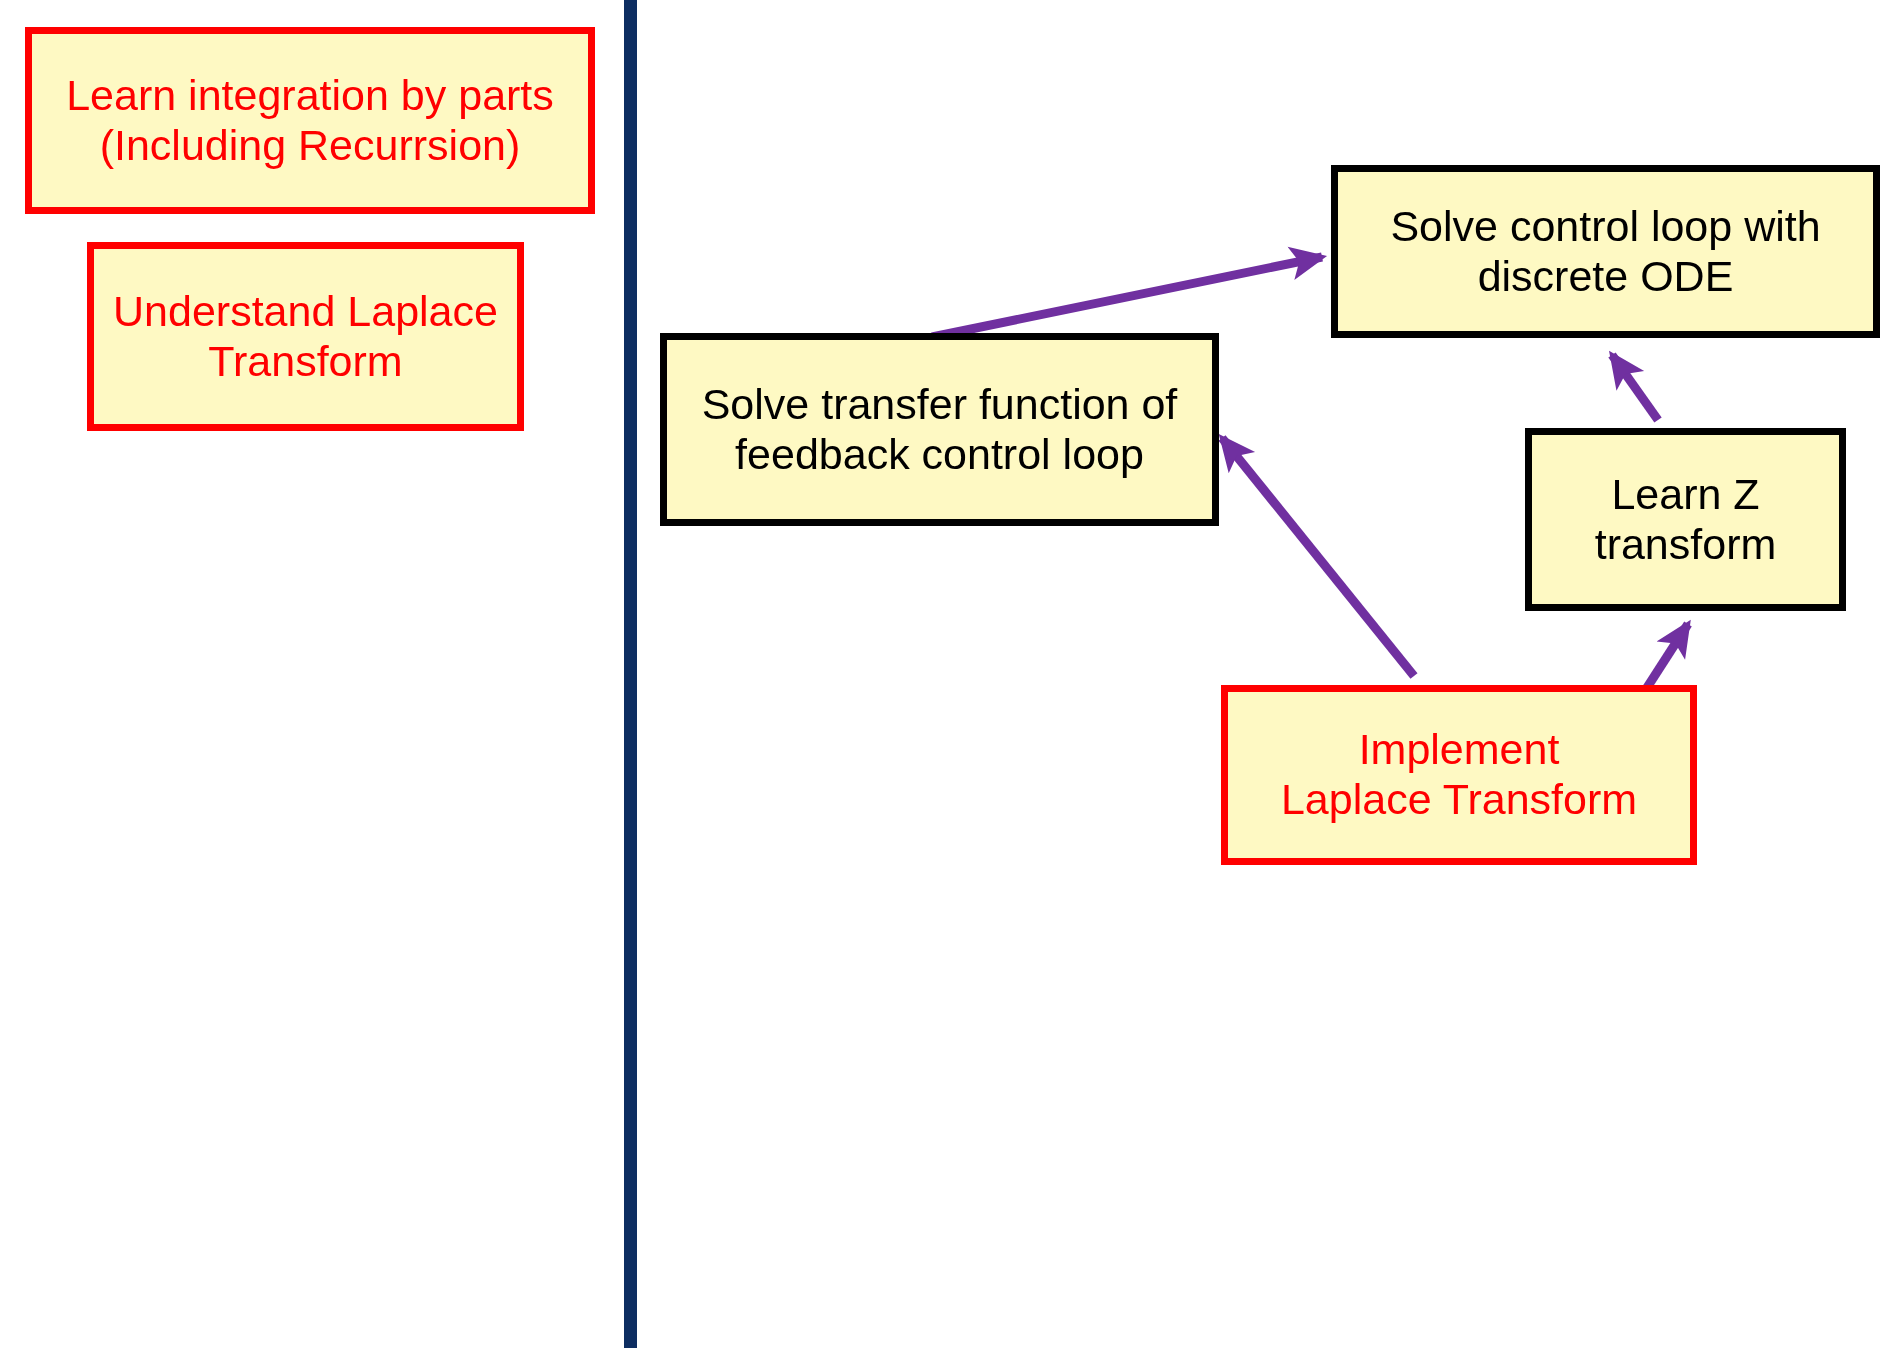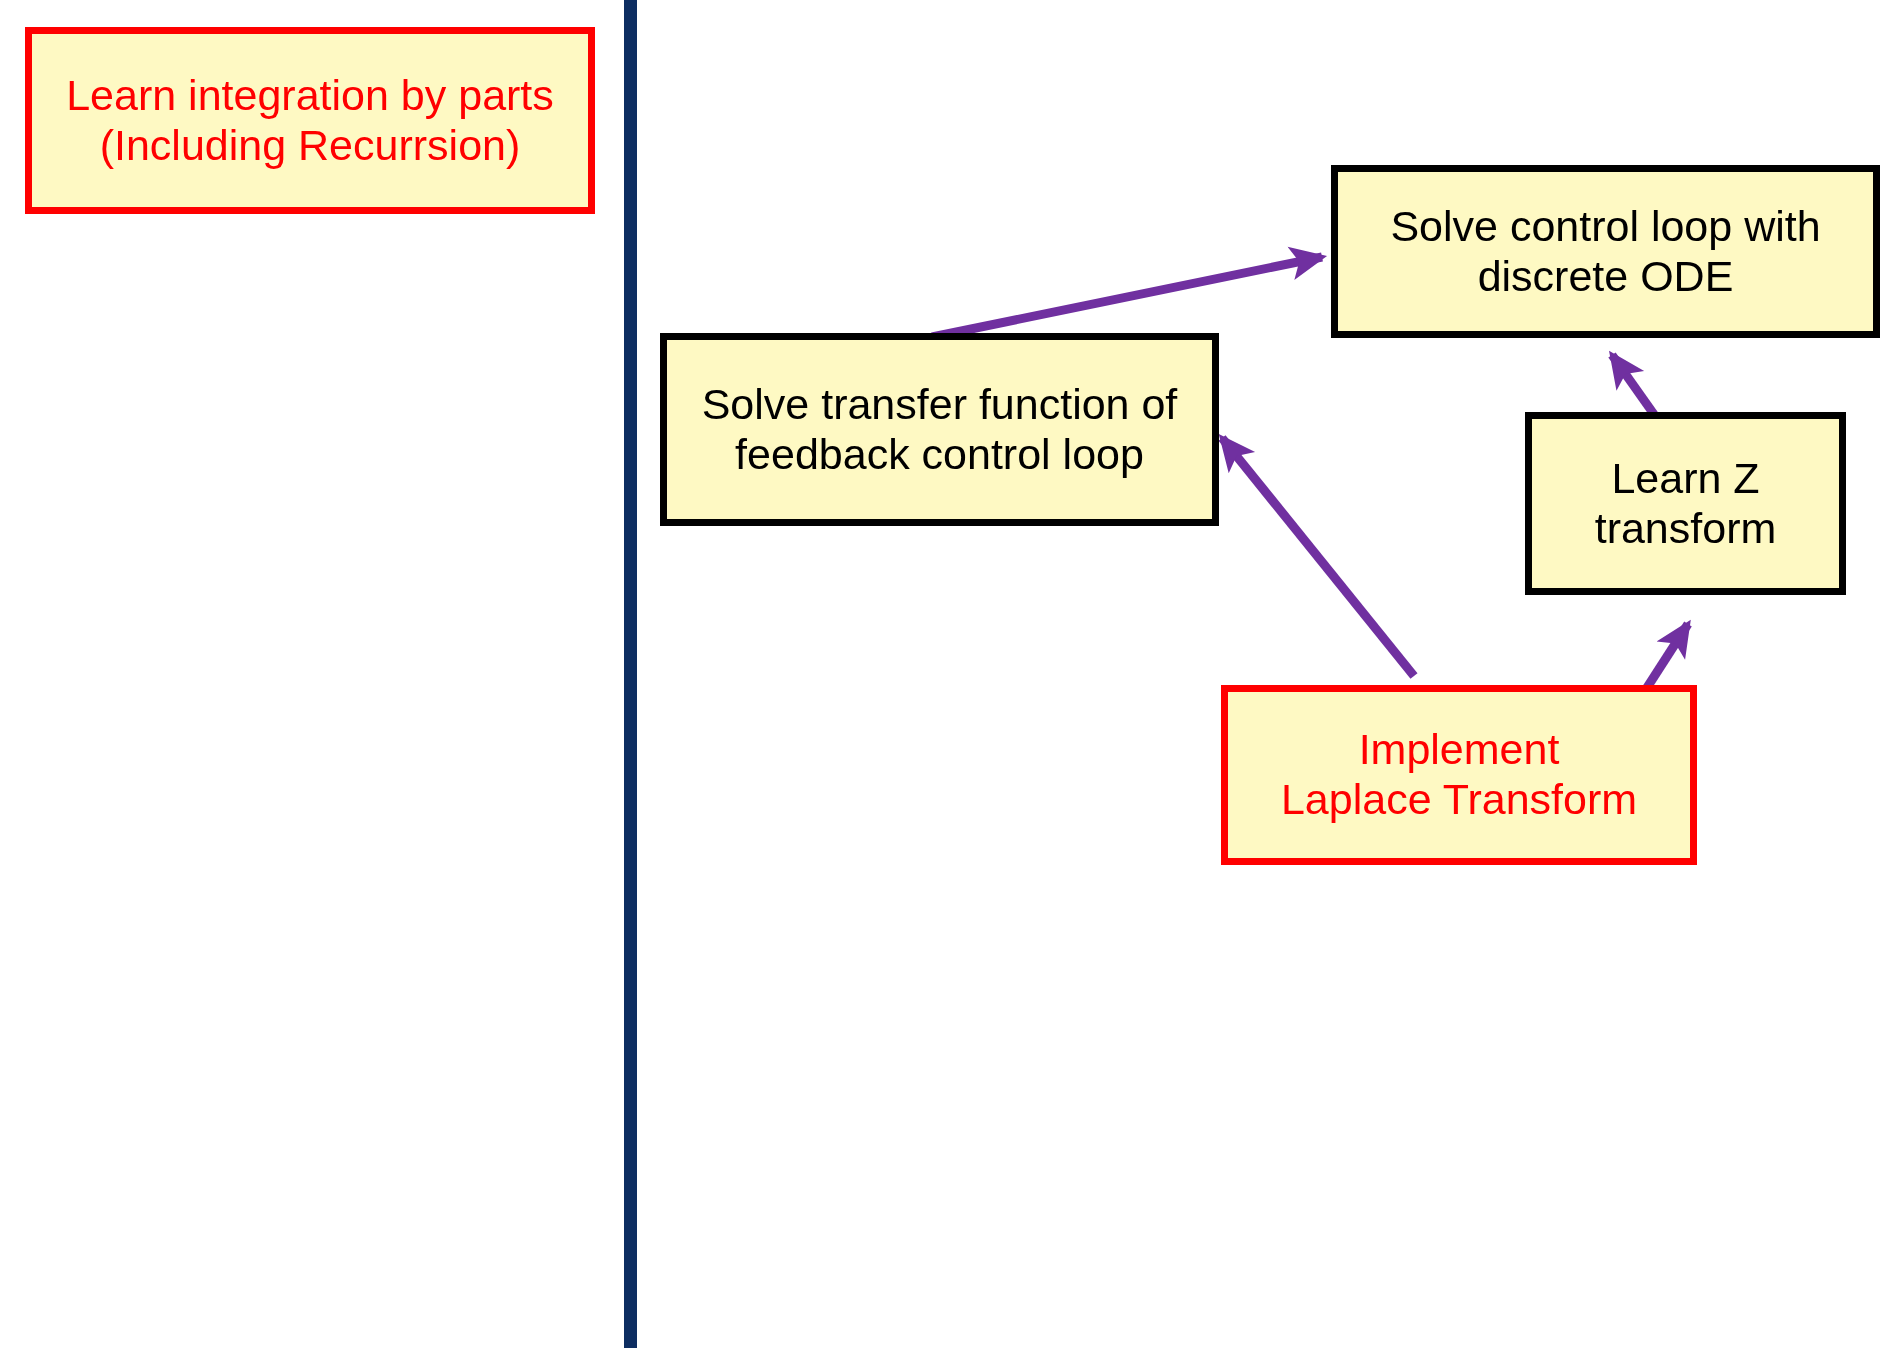--- a/index.html
+++ b/index.html
@@ -55,21 +55,21 @@
   }
   .n-transfer-fn {
     left: 660px; top: 333px; width: 559px; height: 193px;
     font-size: 43px;
   }
   .n-control-ode {
     left: 1331px; top: 165px; width: 549px; height: 173px;
     font-size: 43px;
   }
   .n-learn-z {
-    left: 1525px; top: 412px; width: 321px; height: 183px;
+    left: 1525px; top: 428px; width: 321px; height: 183px;
     font-size: 43px;
   }
   .n-impl-laplace {
     left: 1221px; top: 685px; width: 476px; height: 180px;
     font-size: 43px;
   }
   .arrow-layer {
     position: absolute;
     left: 0; top: 0;
     width: 1895px;
@@ -95,20 +95,24 @@
     <line x1="1414" y1="676" x2="1222" y2="438" stroke="#7030A0" stroke-width="9" marker-end="url(#ah)"></line>
     <line x1="1639" y1="700" x2="1688" y2="624" stroke="#7030A0" stroke-width="9" marker-end="url(#ah)"></line>
     <line x1="1658" y1="420" x2="1612" y2="355" stroke="#7030A0" stroke-width="9" marker-end="url(#ah)"></line>
   </svg>
 
   <div class="node node-red n-learn-parts">
     <span>Learn integration by parts
 (Including Recurrsion)</span>
   </div>
 
+  <div class="node node-red n-understand-laplace">
+    <span>Understand Laplace
+Transform</span>
+  </div>
 
   <div class="node node-black n-control-ode">
     <span>Solve control loop with
 discrete ODE</span>
   </div>
 
   <div class="node node-black n-transfer-fn">
     <span>Solve transfer function of
 feedback control loop</span>
   </div>

